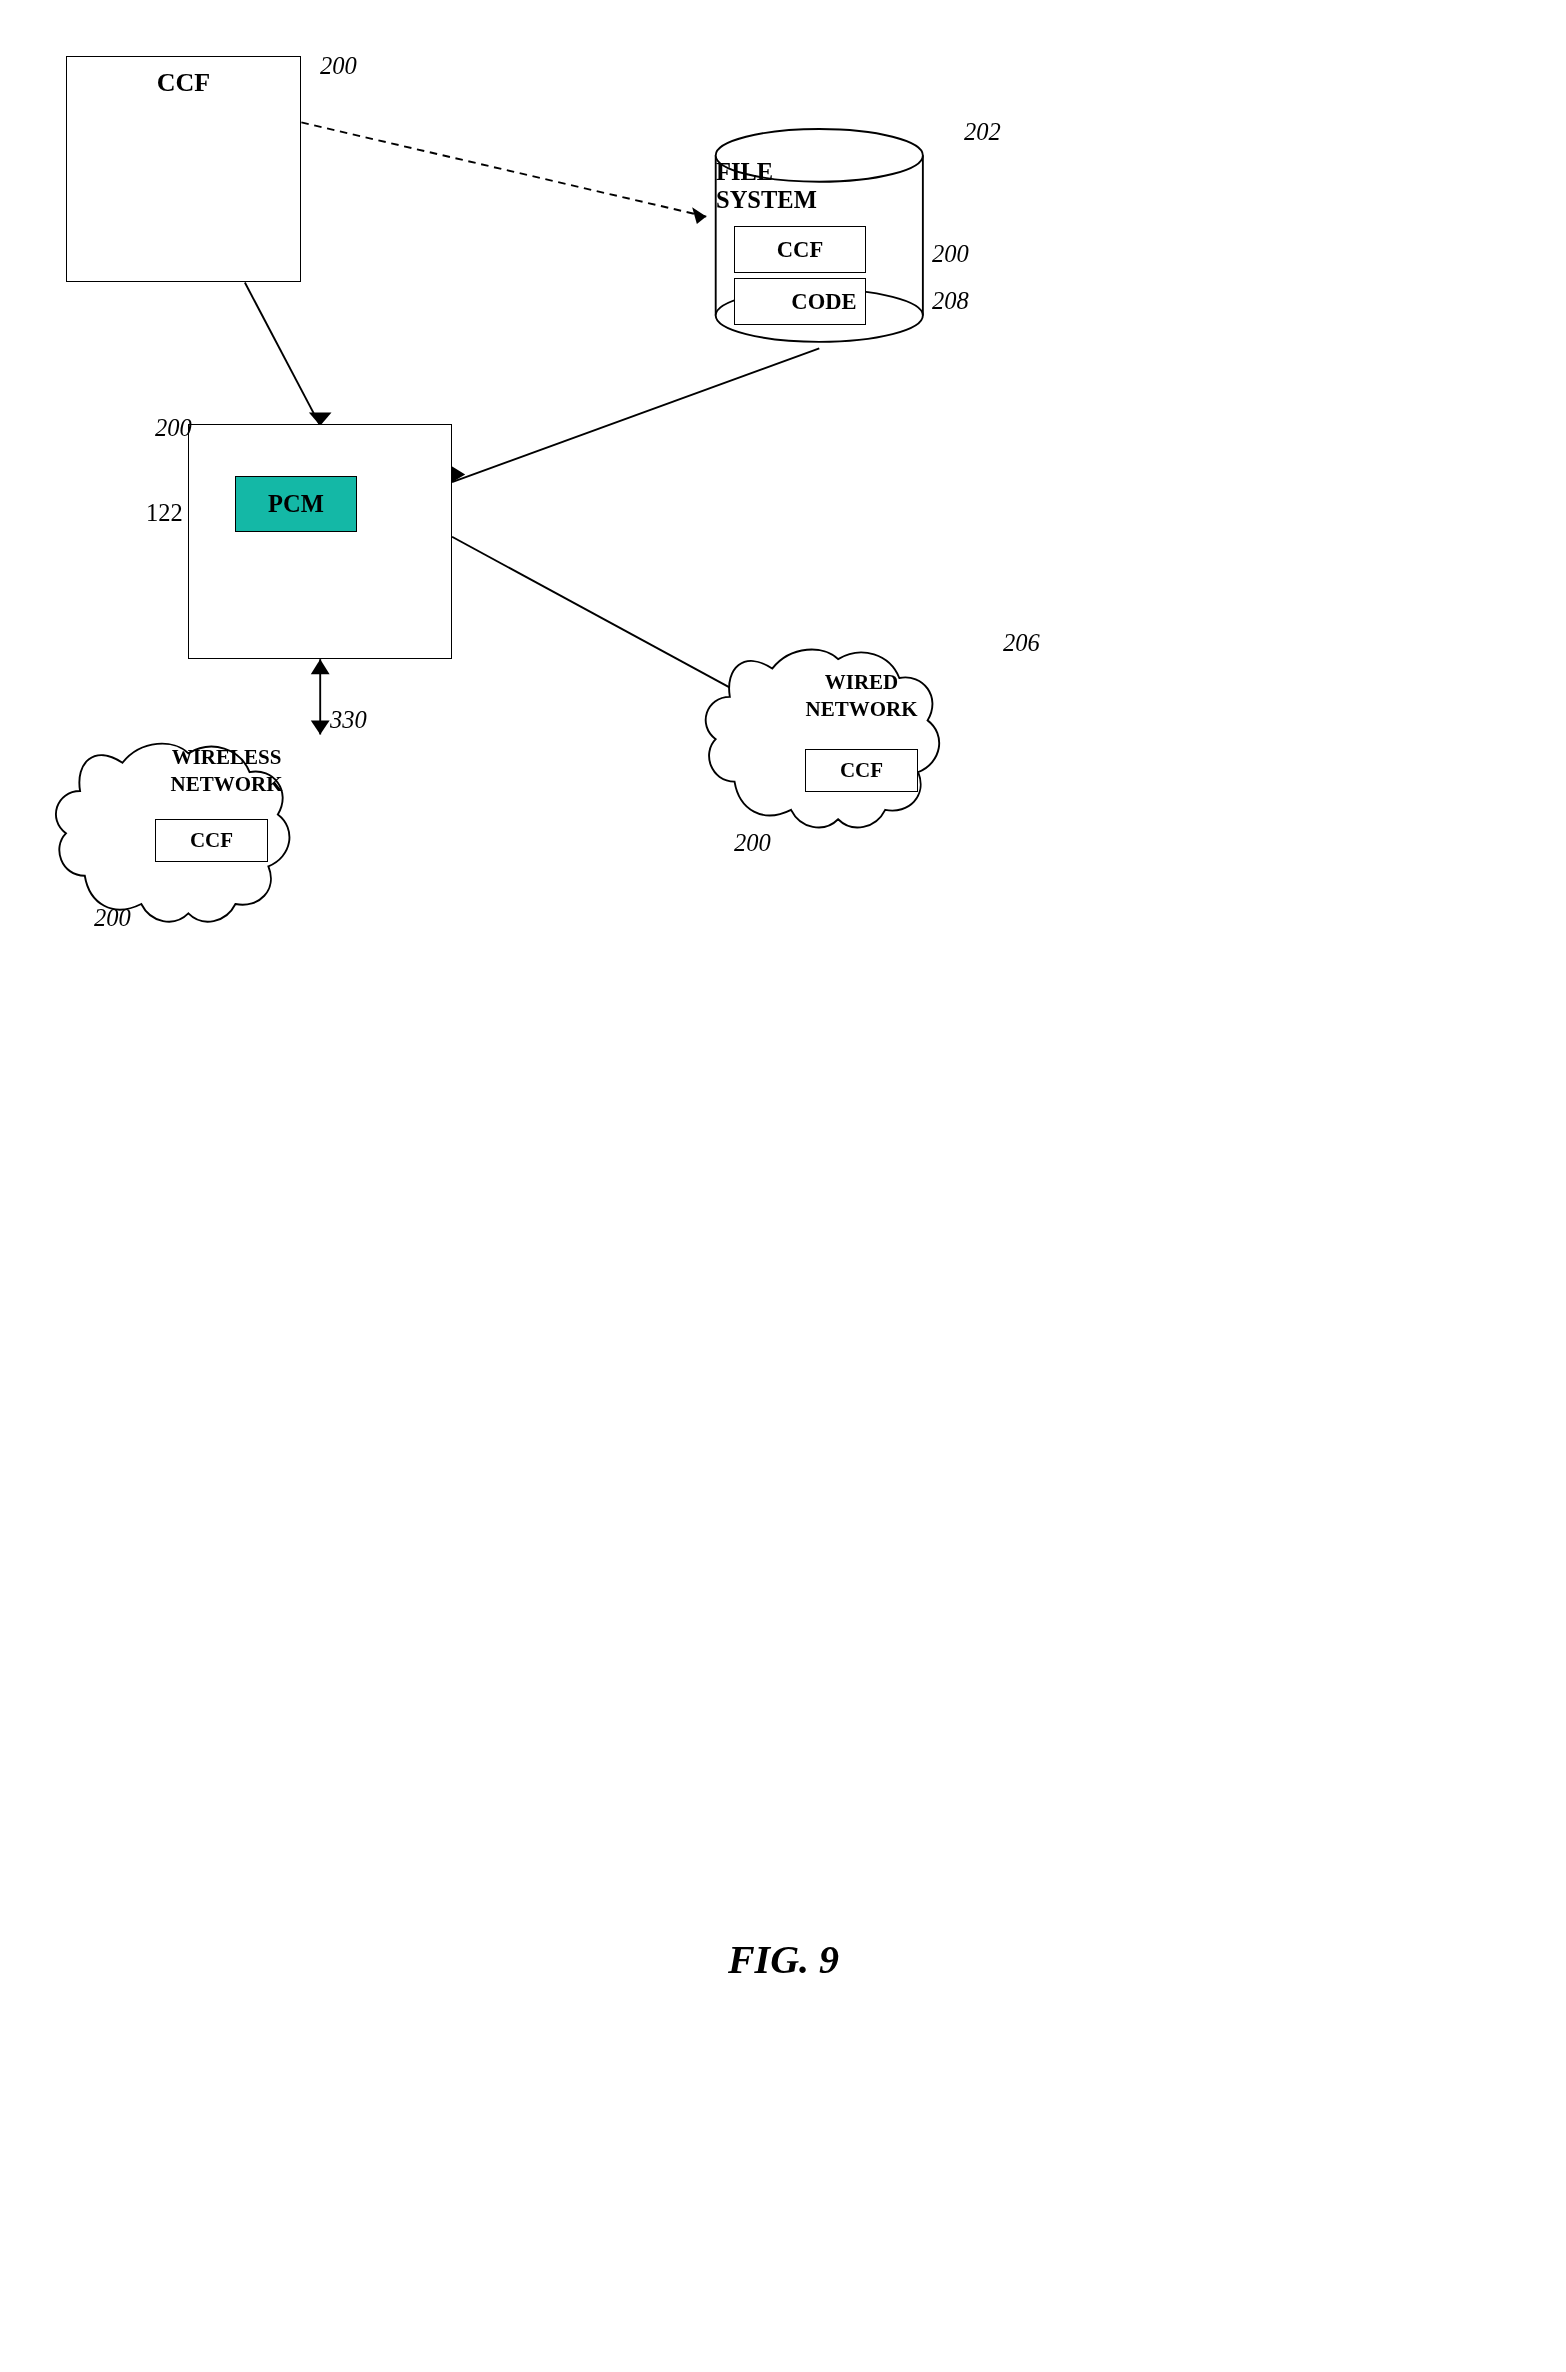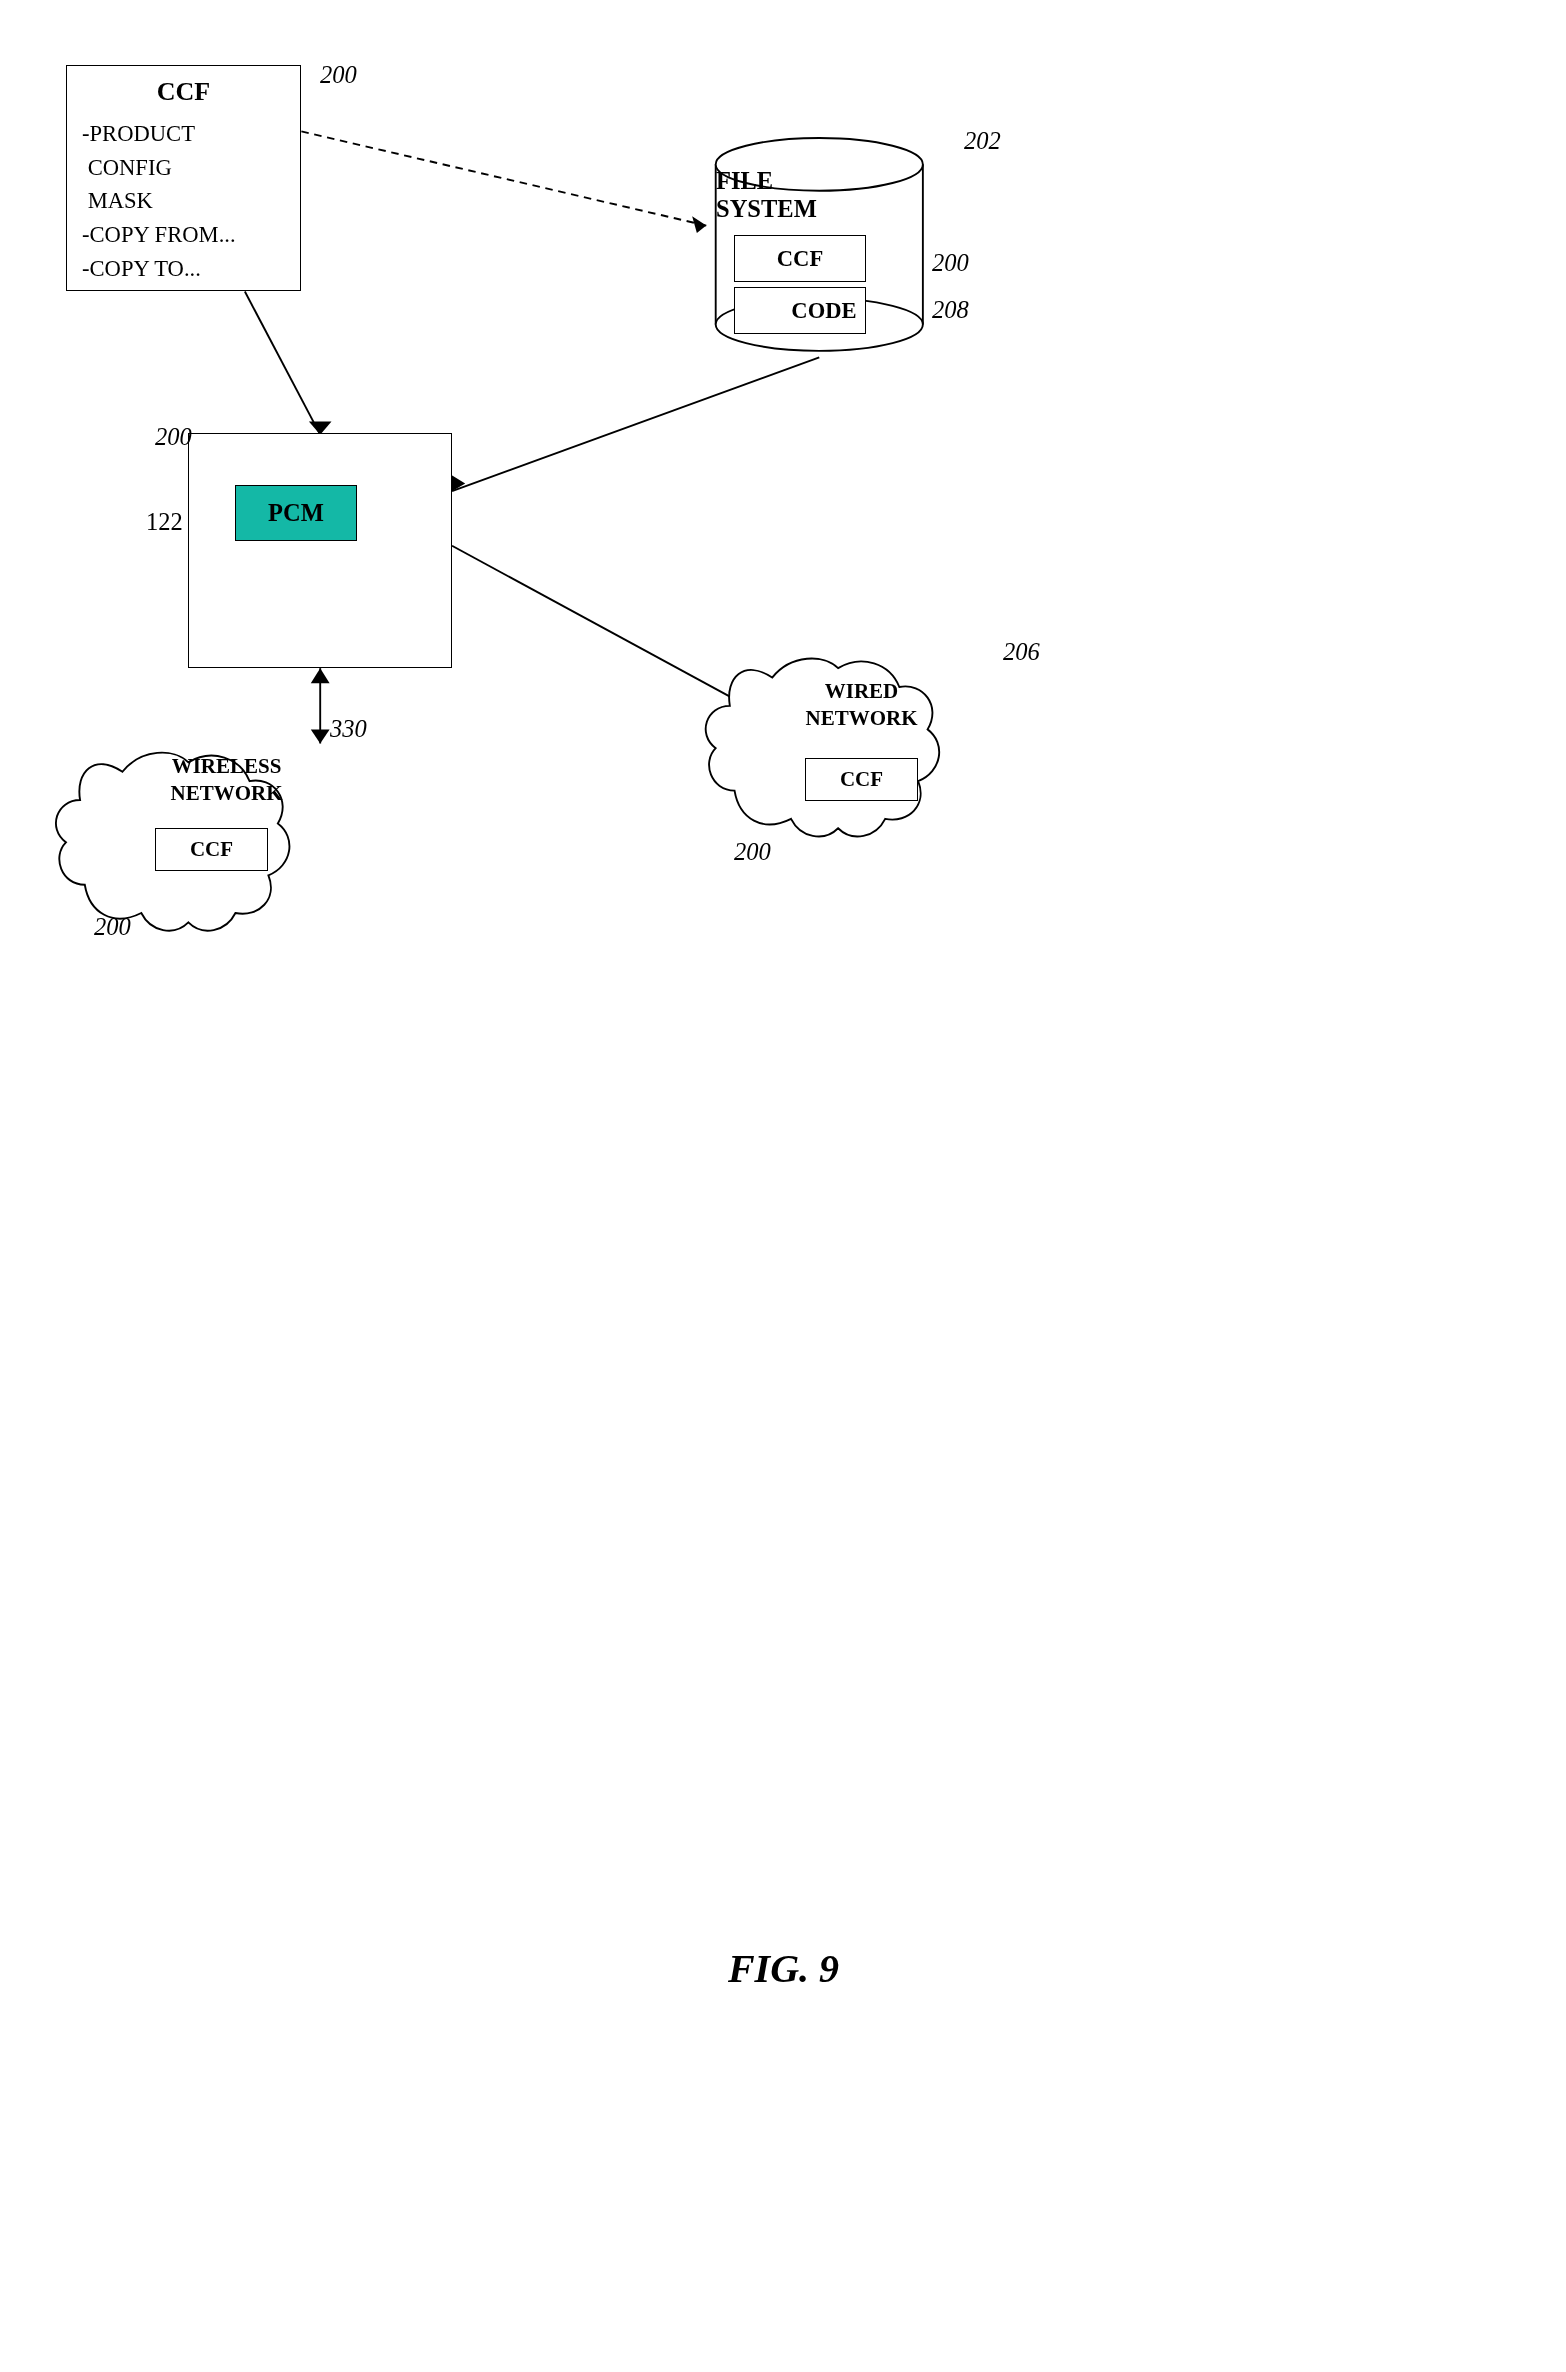--- a/index.html
+++ b/index.html
@@ -7,21 +7,21 @@
       background: #ffffff;
       width: 1567px;
       height: 2373px;
       font-family: 'Times New Roman', Times, serif;
       position: relative;
       overflow: hidden;
     }
 
     .diagram-container {
       position: absolute;
-      top: 9px; left: 0;
+      top: 0; left: 0;
       width: 1567px;
       height: 2115px;
     }
 
     
     .ccf-box {
       position: absolute;
       top: 56px;
       left: 66px;
       width: 235px;
@@ -332,27 +332,20 @@
     <line x1="980" y1="165" x2="980" y2="335" stroke="#000" stroke-width="2"></line>
 
     <ellipse cx="870" cy="165" rx="110" ry="28" fill="white" stroke="#000" stroke-width="2"></ellipse>
 
     <ellipse cx="870" cy="335" rx="110" ry="28" fill="white" stroke="#000" stroke-width="2"></ellipse>
 
   </svg>
 
   <div class="ccf-box">
     <div class="ccf-box-title">CCF</div>
-    <div class="ccf-box-content">
-      <div>-PRODUCT</div>
-      <div>&nbsp;CONFIG</div>
-      <div>&nbsp;MASK</div>
-      <div>-COPY FROM...</div>
-      <div>-COPY TO...</div>
-    </div>
   </div>
 
   <div class="label-200-top">200</div>
 
   <div style="position:absolute; top:158px; left:716px; width:207px; font-size:24.5px; font-weight:bold; z-index:10;">
     FILE<br>SYSTEM
   </div>
 
   <div class="fs-ccf-box">CCF</div>
 

